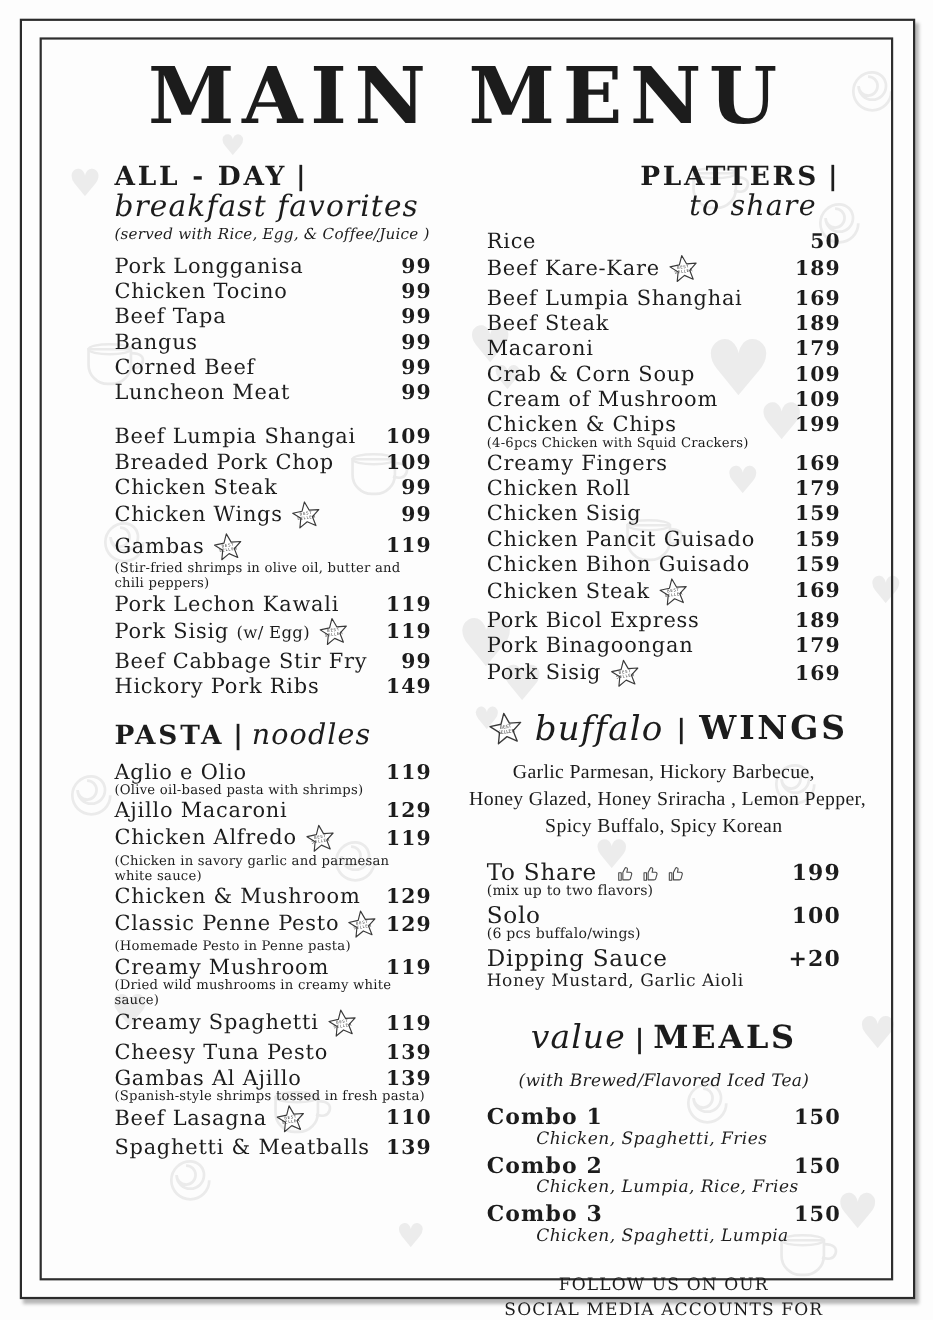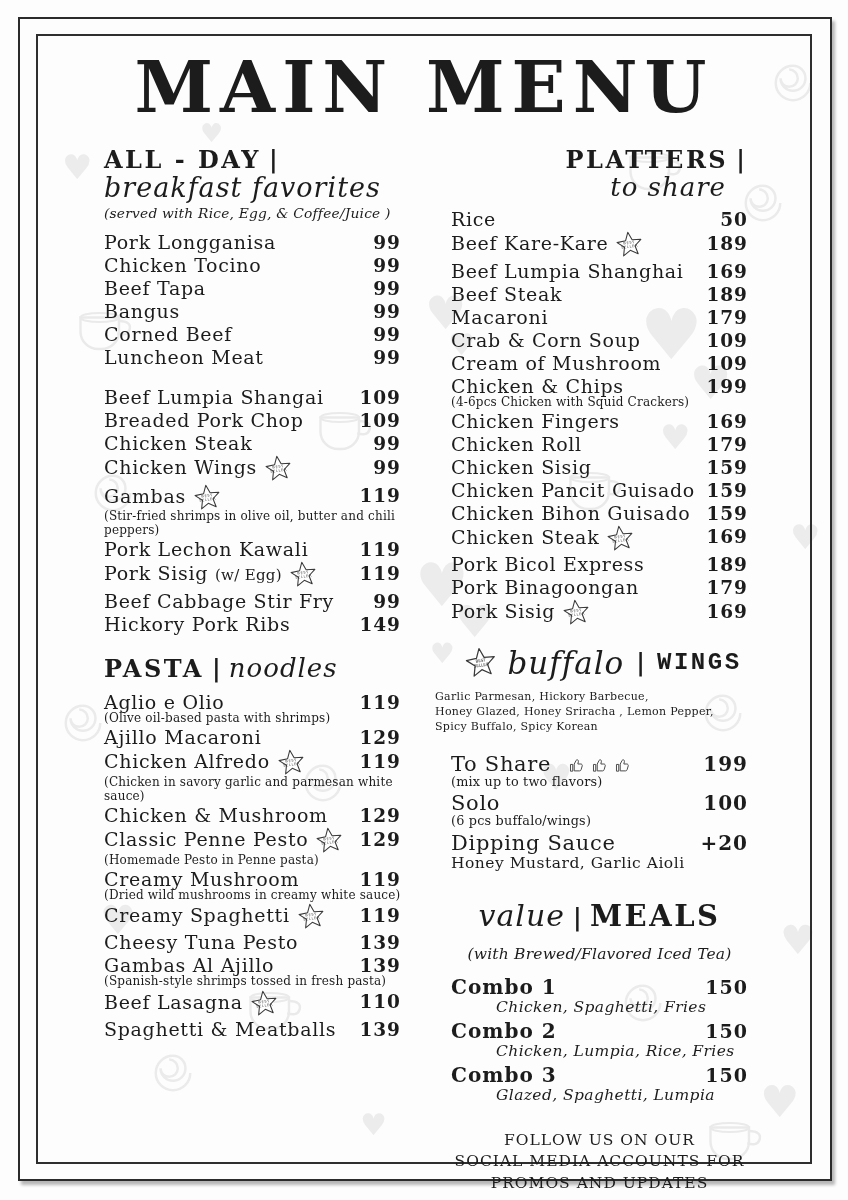--- a/index.html
+++ b/index.html
@@ -44,23 +44,23 @@
   .mi-sub{font-size:13.5px;line-height:1.26;letter-spacing:.4px;margin:0 0 3px 27px;}
   .items-allday{margin-top:10px;}
   
   .badge{display:inline-block;vertical-align:middle;margin-left:7px;transform:rotate(-8deg);}
   .badge svg{display:block;}
   
   .right-items .mi-line{padding-left:0;}
   
   .wings-head{display:flex;align-items:center;justify-content:center;gap:9px;margin:16px 0 8px;}
   .wings-head .sec-italic{font-size:31px;}
-  .wings-head .sec-bold{font-size:24px;font-family:Liberation Mono, monospace;}
+  .wings-head .sec-bold{font-size:30px;}
   .wings-flavors{margin:4px -16px 0;}
-  .wings-flavors div{text-align:left;font-size:11px;line-height:1.38;letter-spacing:.3px;white-space:nowrap;}
+  .wings-flavors div{text-align:center;font-size:18px;line-height:1.38;letter-spacing:.3px;white-space:nowrap;font-family:Liberation Serif, serif;}
   .wings-items{margin-top:18px;}
   .wings-items .mi-name{font-size:21px;}
   .wings-items .mi-desc{font-size:12.8px;}
   .wings-items .mi-price{font-size:20px;}
   .wings-items .mi{margin:2px 0;}
   .mi-note{font-size:15.5px;letter-spacing:.5px;margin:-1px 0 2px;}
   .thumbs{display:inline-block;vertical-align:baseline;margin-left:14px;white-space:nowrap;}
   .thumbs svg{margin:0 3px;vertical-align:-3px;}
   
   .value-head{text-align:center;margin-top:26px;}
@@ -442,21 +442,21 @@
             </div>
             <div class="mi">
               <div class="mi-line">
       <span class="mi-name">Chicken &amp; Chips</span>
       <span class="mi-price">199</span>
     </div>
               <div class="mi-desc">(4-6pcs Chicken with Squid Crackers)</div>
             </div>
             <div class="mi">
               <div class="mi-line">
-      <span class="mi-name">Chicken Fingers</span>
+      <span class="mi-name">Creamy Fingers</span>
       <span class="mi-price">169</span>
     </div>
             </div>
             <div class="mi">
               <div class="mi-line">
       <span class="mi-name">Chicken Roll</span>
       <span class="mi-price">179</span>
     </div>
             </div>
             <div class="mi">
@@ -582,21 +582,21 @@
       <span class="mi-name">Combo 2</span>
       <span class="mi-price">150</span>
     </div>
               <div class="combo-desc">Chicken, Lumpia, Rice, Fries</div>
             </div>
             <div class="mi">
               <div class="mi-line">
       <span class="mi-name">Combo 3</span>
       <span class="mi-price">150</span>
     </div>
-              <div class="combo-desc">Glazed, Spaghetti, Lumpia</div>
+              <div class="combo-desc">Chicken, Spaghetti, Lumpia</div>
             </div>
           </div>
       </div>
 
       <div class="footer">
         <div class="footer-line">FOLLOW US ON OUR</div>
         <div class="footer-line">SOCIAL MEDIA ACCOUNTS FOR</div>
         <div class="footer-line">PROMOS AND UPDATES</div>
 
       </div>

